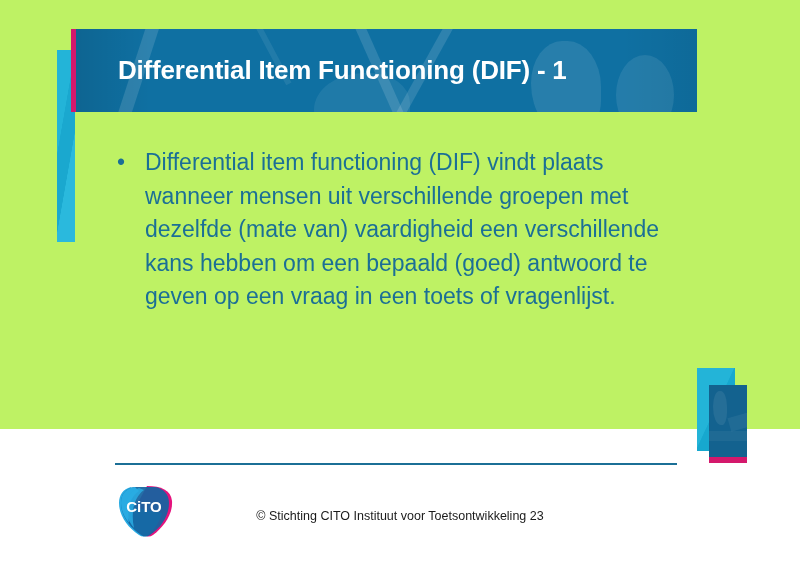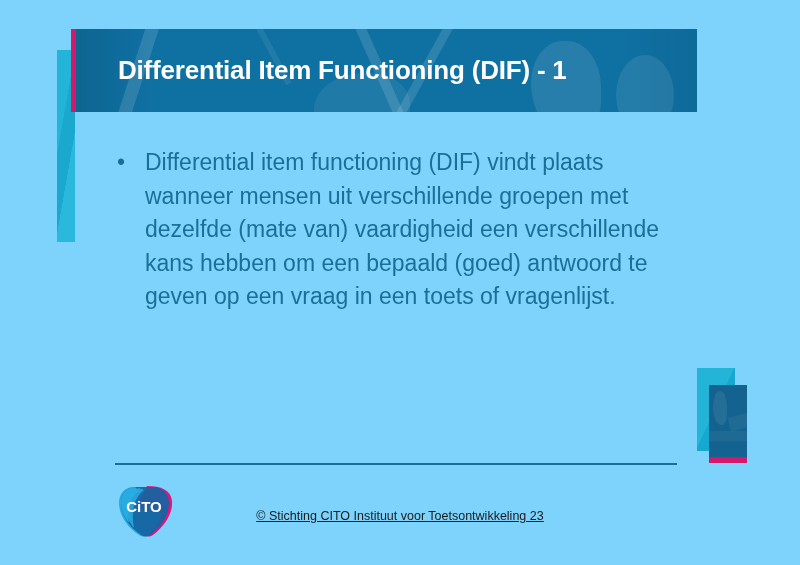--- a/index.html
+++ b/index.html
@@ -9,22 +9,22 @@
   }
   body {
     width: 800px;
     height: 565px;
     font-family: "Liberation Sans", sans-serif;
     overflow: hidden;
   }
   #slide {
     position: relative;
     width: 800px;
-    height: 565px;
-    background: #7dd3fc;
+    height: 429px;
+    background: #bef264;
   }
 
   
   .left-cyan-bar {
     position: absolute;
     left: 57px;
     top: 50px;
     width: 18px;
     height: 192px;
     background: linear-gradient(100deg,
@@ -213,21 +213,20 @@
     background: #1b6f96;
   }
   .footer-note {
     position: absolute;
     left: 0;
     top: 509px;
     width: 800px;
     text-align: center;
     color: #1a1a1a;
     font-size: 12.5px;
-    text-decoration: underline;
   }
 
   
   .cito-logo {
     position: absolute;
     left: 117px;
     top: 484px;
     width: 62px;
     height: 54px;
   }

